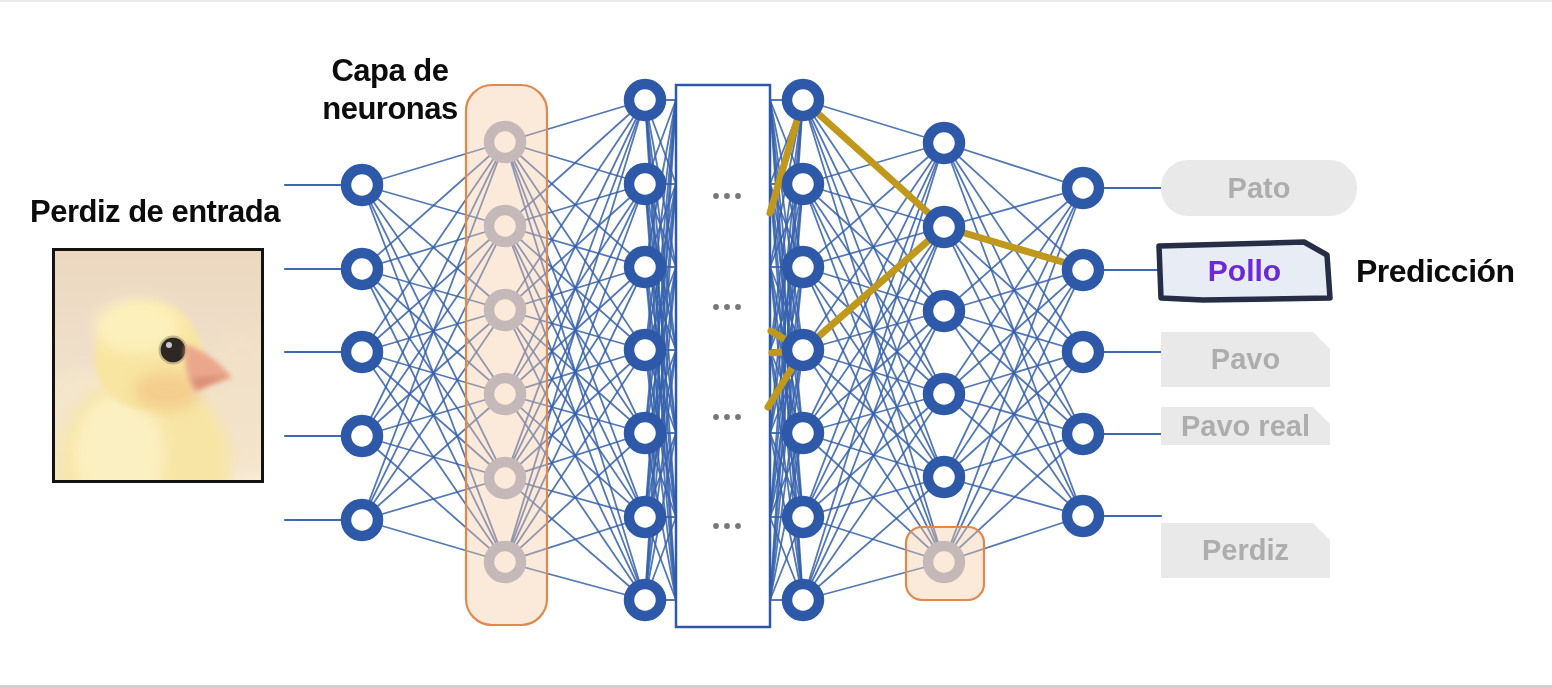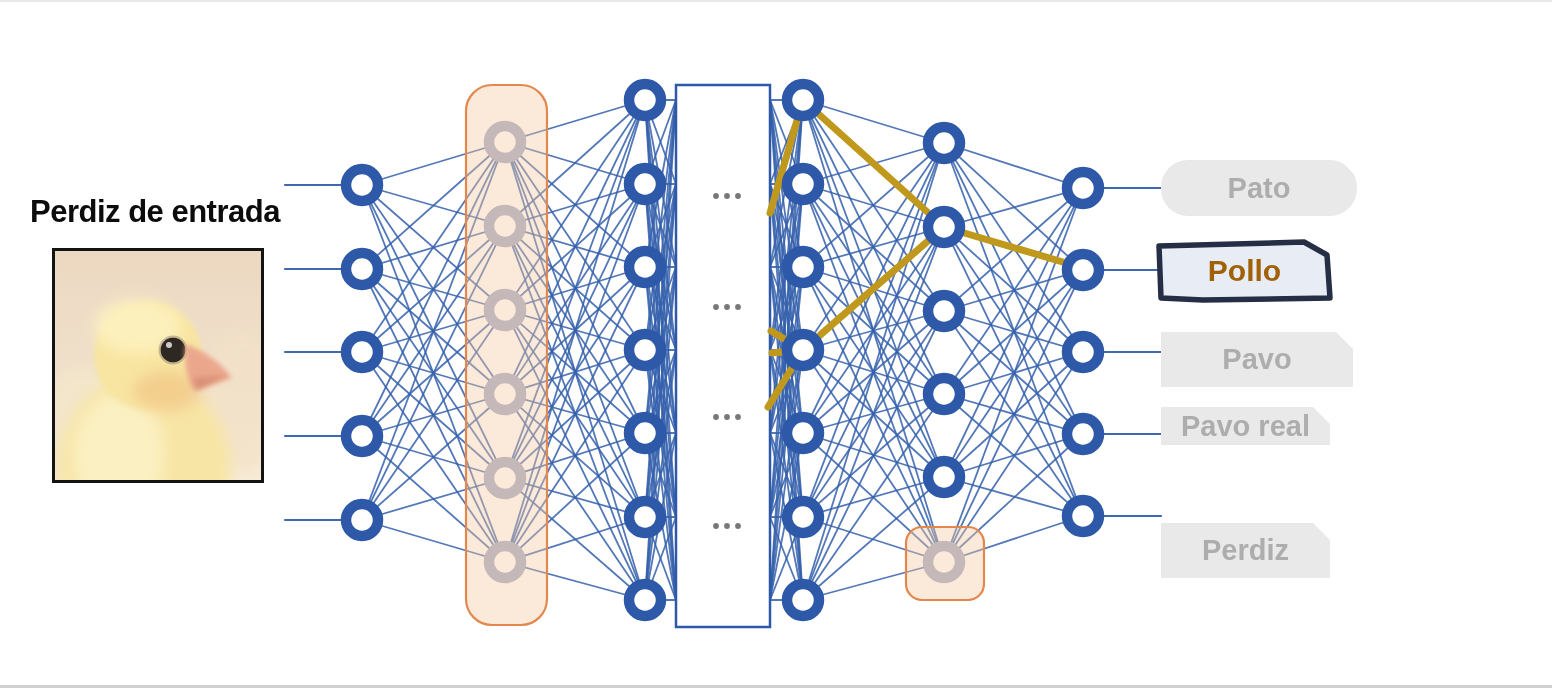--- a/index.html
+++ b/index.html
@@ -25,21 +25,21 @@
   }
   .photo svg{display:block;width:100%;height:100%;}
   .out-label{
     position:absolute;display:flex;align-items:center;justify-content:center;
     font-weight:700;font-size:29px;box-sizing:border-box;
   }
   .out-label.muted{
     background:#e9e9e9;color:#adadad;
     clip-path:polygon(0 0, calc(100% - 17px) 0, 100% 17px, 100% 100%, 0 100%);
   }
-  .out-label.selected{color:#a16207;font-size:30px;background:transparent;}
+  .out-label.selected{color:#6d28d9;font-size:30px;background:transparent;}
   .out-label.selected svg{position:absolute;inset:0;width:100%;height:100%;}
   .out-label span{position:relative;z-index:1;}
 </style>
 </head>
 <body>
 
 <div class="stage">
 
   <div class="edge-line edge-top"></div>
   <div class="edge-line edge-bottom"></div>
@@ -350,21 +350,24 @@
       <circle cx="944" cy="562" r="16" fill="#ffffff" stroke="#a5adca" stroke-width="10.5"></circle>
       <circle cx="1083" cy="188" r="16" fill="#ffffff" stroke="#2d59a8" stroke-width="10.5"></circle>
       <circle cx="1083" cy="270" r="16" fill="#ffffff" stroke="#2d59a8" stroke-width="10.5"></circle>
       <circle cx="1083" cy="352" r="16" fill="#ffffff" stroke="#2d59a8" stroke-width="10.5"></circle>
       <circle cx="1083" cy="434" r="16" fill="#ffffff" stroke="#2d59a8" stroke-width="10.5"></circle>
       <circle cx="1083" cy="516" r="16" fill="#ffffff" stroke="#2d59a8" stroke-width="10.5"></circle>
       <rect x="466" y="85" width="81" height="540" rx="26" fill="rgba(246,200,160,0.40)" stroke="#e2884e" stroke-width="2.2"></rect>
       <rect x="906" y="527" width="78" height="73" rx="16" fill="rgba(246,200,160,0.40)" stroke="#e2884e" stroke-width="2.2"></rect>
     </svg>
 
+  <div class="title t-capa">Capa de
+neuronas</div>
   <div class="title t-datos">Perdiz de entrada</div>
+  <div class="title t-pred">Predicción</div>
 
   <div class="photo">
     <svg viewBox="0 0 206 229" preserveAspectRatio="none">
       <defs>
         <linearGradient id="bgg" x1="0" y1="0" x2="0" y2="1">
           <stop offset="0" stop-color="#ecd8c1"></stop>
           <stop offset="0.55" stop-color="#f0e0cb"></stop>
           <stop offset="1" stop-color="#f7ecd8"></stop>
         </linearGradient>
         <filter id="soft" x="-50%" y="-50%" width="200%" height="200%">
@@ -393,21 +396,21 @@
   <div id="outputs">
       <div class="out-label muted" style="left: 1161px; top: 160px; width: 196px; height: 56px; border-radius: 27px;">
         <span>Pato</span>
       </div>
       <div class="out-label selected" style="left: 1155px; top: 239px; width: 179px; height: 64px;">
         <svg viewBox="0 0 179 64" preserveAspectRatio="none">
           <polygon points="4,7 149,3 172,16 175,59 48,61 6,59" fill="#e8edf5" stroke="#252e45" stroke-width="5.5" stroke-linejoin="round"></polygon>
         </svg>
         <span>Pollo</span>
       </div>
-      <div class="out-label muted" style="left: 1161px; top: 332px; width: 192px; height: 55px;">
+      <div class="out-label muted" style="left: 1161px; top: 332px; width: 169px; height: 55px;">
         <span>Pavo</span>
       </div>
       <div class="out-label muted" style="left: 1161px; top: 407px; width: 169px; height: 38px;">
         <span>Pavo real</span>
       </div>
       <div class="out-label muted" style="left: 1161px; top: 483px; width: 169px; height: 55px; margin-top: 40px;">
         <span>Perdiz</span>
       </div>
     </div>
 

